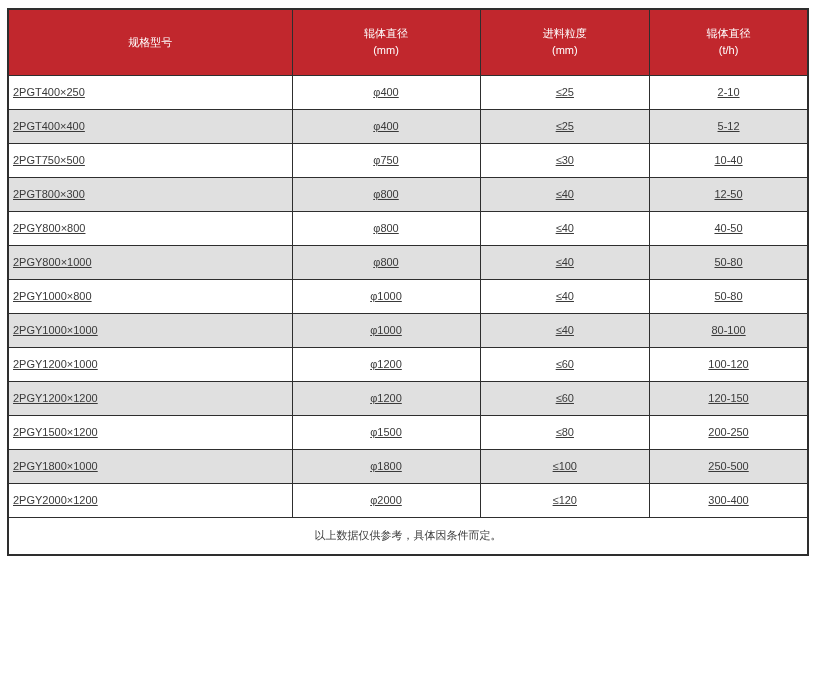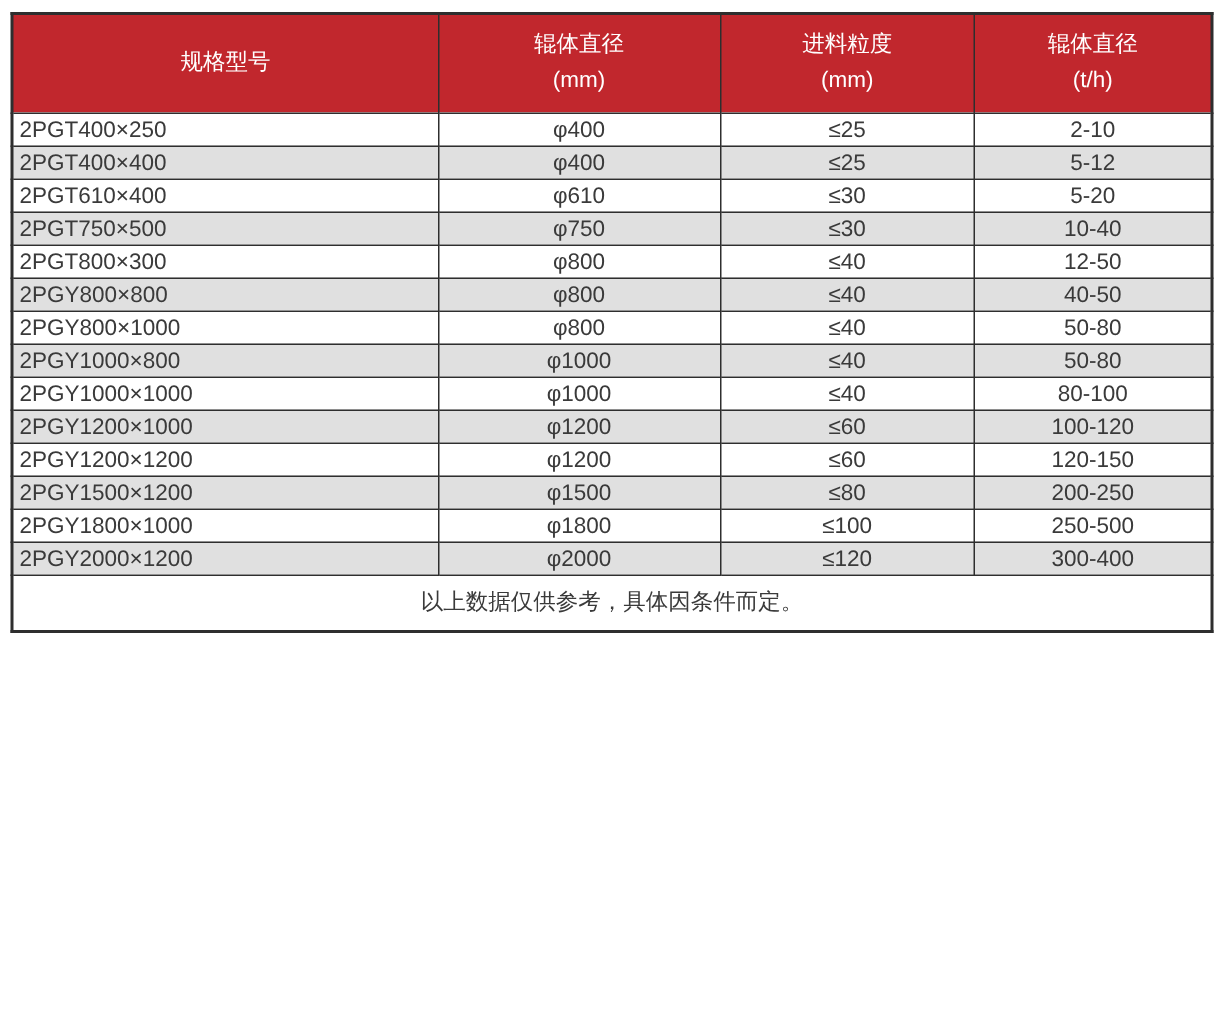--- a/index.html
+++ b/index.html
@@ -21,21 +21,21 @@
   }
   .table-wrap {
     padding: 8px 7px 7px 7px;
   }
   table.spec-table {
     width: 802px;
     border-collapse: collapse;
     table-layout: fixed;
     border: 2px solid var(--border);
     color: var(--text);
-    font-size: 15px;
+    font-size: 11px;
   }
   col.c-model { width: 35.5%; }
   col.c-diam  { width: 23.5%; }
   col.c-feed  { width: 21.2%; }
   col.c-cap   { width: 19.8%; }
 
   thead th {
     background: var(--header-bg);
     color: var(--header-text);
     border: 1px solid var(--border);
@@ -44,25 +44,26 @@
     text-align: center;
     vertical-align: middle;
     padding: 4px 2px;
   }
   .th-title { line-height: 1.5; }
   .th-unit  { line-height: 1.6; }
   .th-unit:empty { display: none; }
 
   tbody td {
     border: 1px solid var(--border);
-    height: 22px;
+    height: 34px;
     text-align: center;
     vertical-align: middle;
     background: var(--row-bg);
     padding: 2px 4px;
+    text-decoration: underline;
   }
   tbody td.col-model {
     text-align: left;
     padding-left: 4px;
   }
   tbody tr:nth-child(even) td {
     background: var(--row-alt-bg);
   }
 
   tfoot td {
@@ -110,26 +111,20 @@
           <td class="col-model">2PGT400×250</td>
           <td>φ400</td>
           <td>≤25</td>
           <td>2-10</td>
         </tr>
         <tr>
           <td class="col-model">2PGT400×400</td>
           <td>φ400</td>
           <td>≤25</td>
           <td>5-12</td>
-        </tr>
-        <tr>
-          <td class="col-model">2PGT610×400</td>
-          <td>φ610</td>
-          <td>≤30</td>
-          <td>5-20</td>
         </tr>
         <tr>
           <td class="col-model">2PGT750×500</td>
           <td>φ750</td>
           <td>≤30</td>
           <td>10-40</td>
         </tr>
         <tr>
           <td class="col-model">2PGT800×300</td>
           <td>φ800</td>

